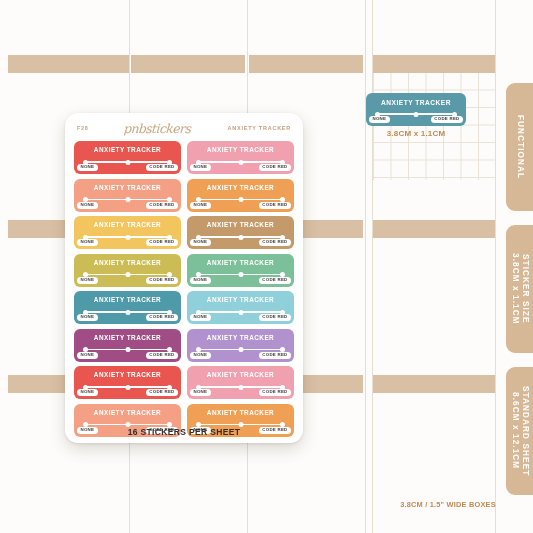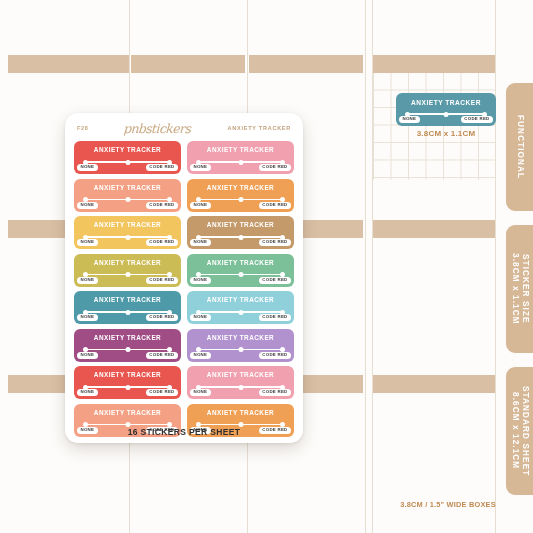--- a/index.html
+++ b/index.html
@@ -85,21 +85,21 @@
     letter-spacing:.25px;color:#3b3b3b;line-height:1;white-space:nowrap;
   }
 
   .sheet-footer{
     position:absolute;left:0;right:0;bottom:6px;
     text-align:center;font-size:8.5px;font-weight:700;
     letter-spacing:.35px;color:#2f2f2f;
   }
 
   
-  .sample-wrap{position:absolute;left:396px;top:93px;width:100px;}
+  .sample-wrap{position:absolute;left:366px;top:93px;width:100px;}
   .sample-sticker{
     position:relative;width:100px;height:33px;border-radius:6px;
     background:#5a9aa8;
     display:flex;flex-direction:column;align-items:center;padding-top:6px;
     box-sizing:border-box;overflow:hidden;
   }
   .sample-sticker .st-title{font-size:6.6px;letter-spacing:.5px;}
   .sample-size{
     margin-top:3px;text-align:center;font-size:8px;font-weight:700;
     color:#c08a52;letter-spacing:.2px;

